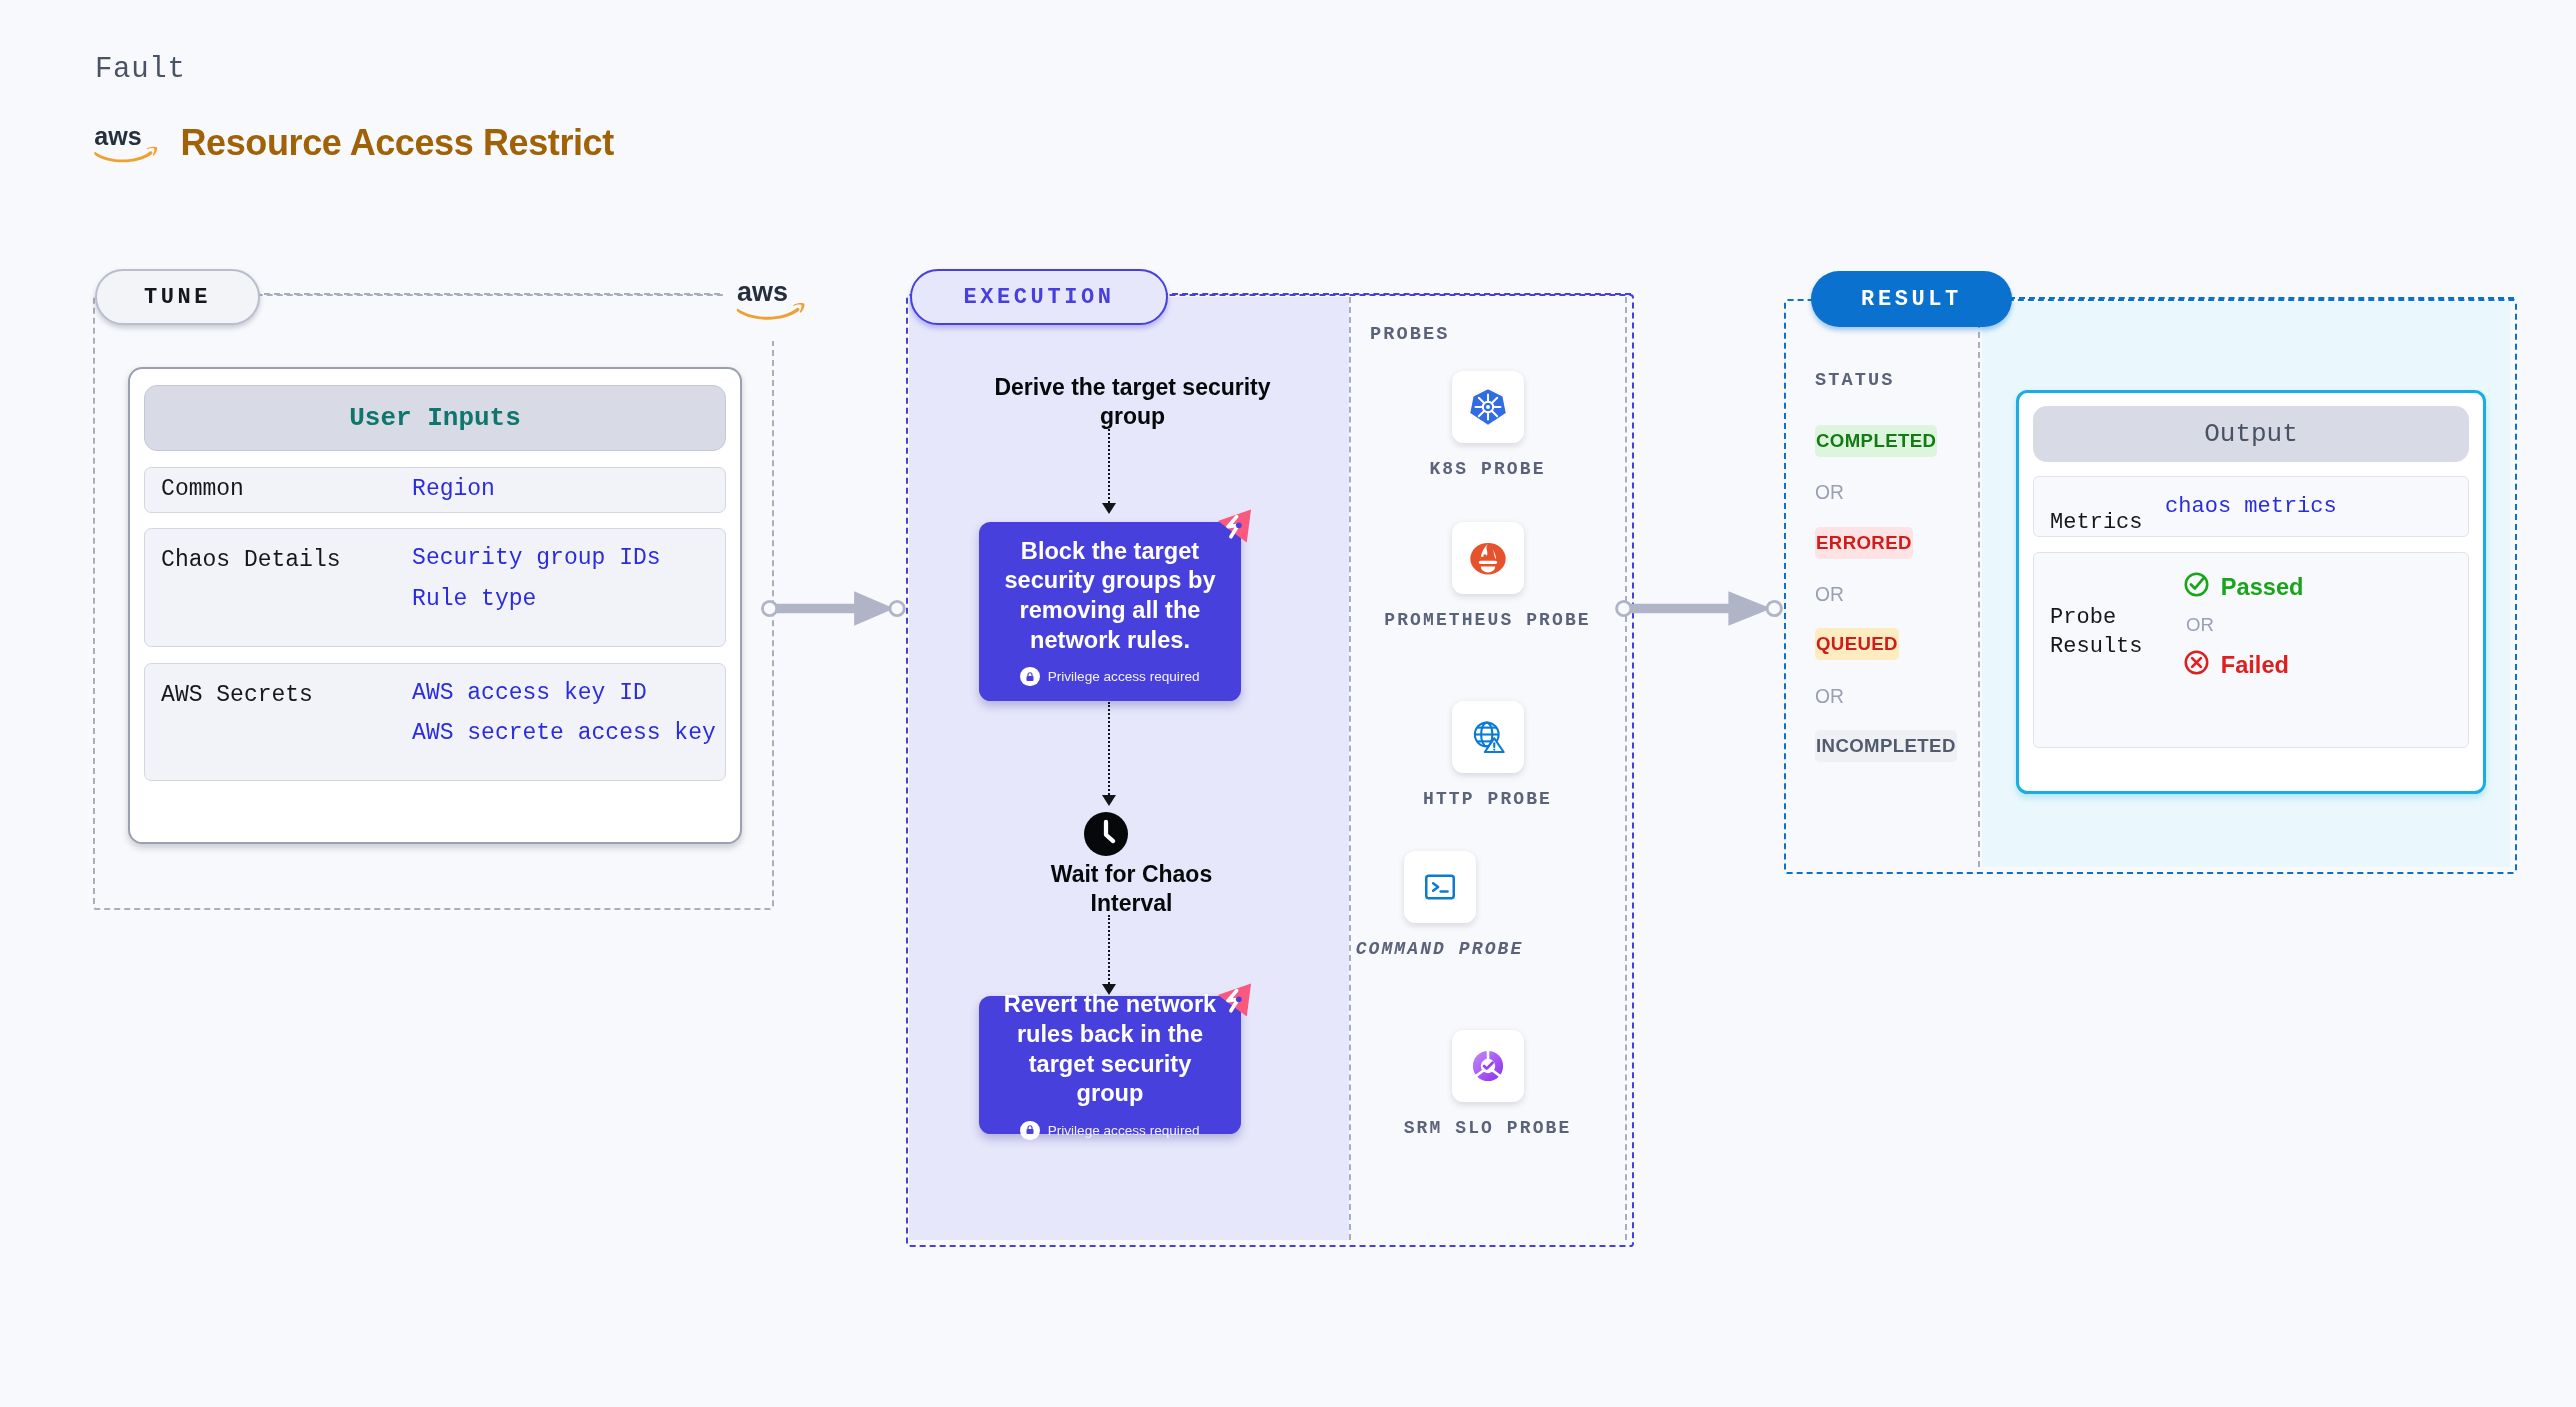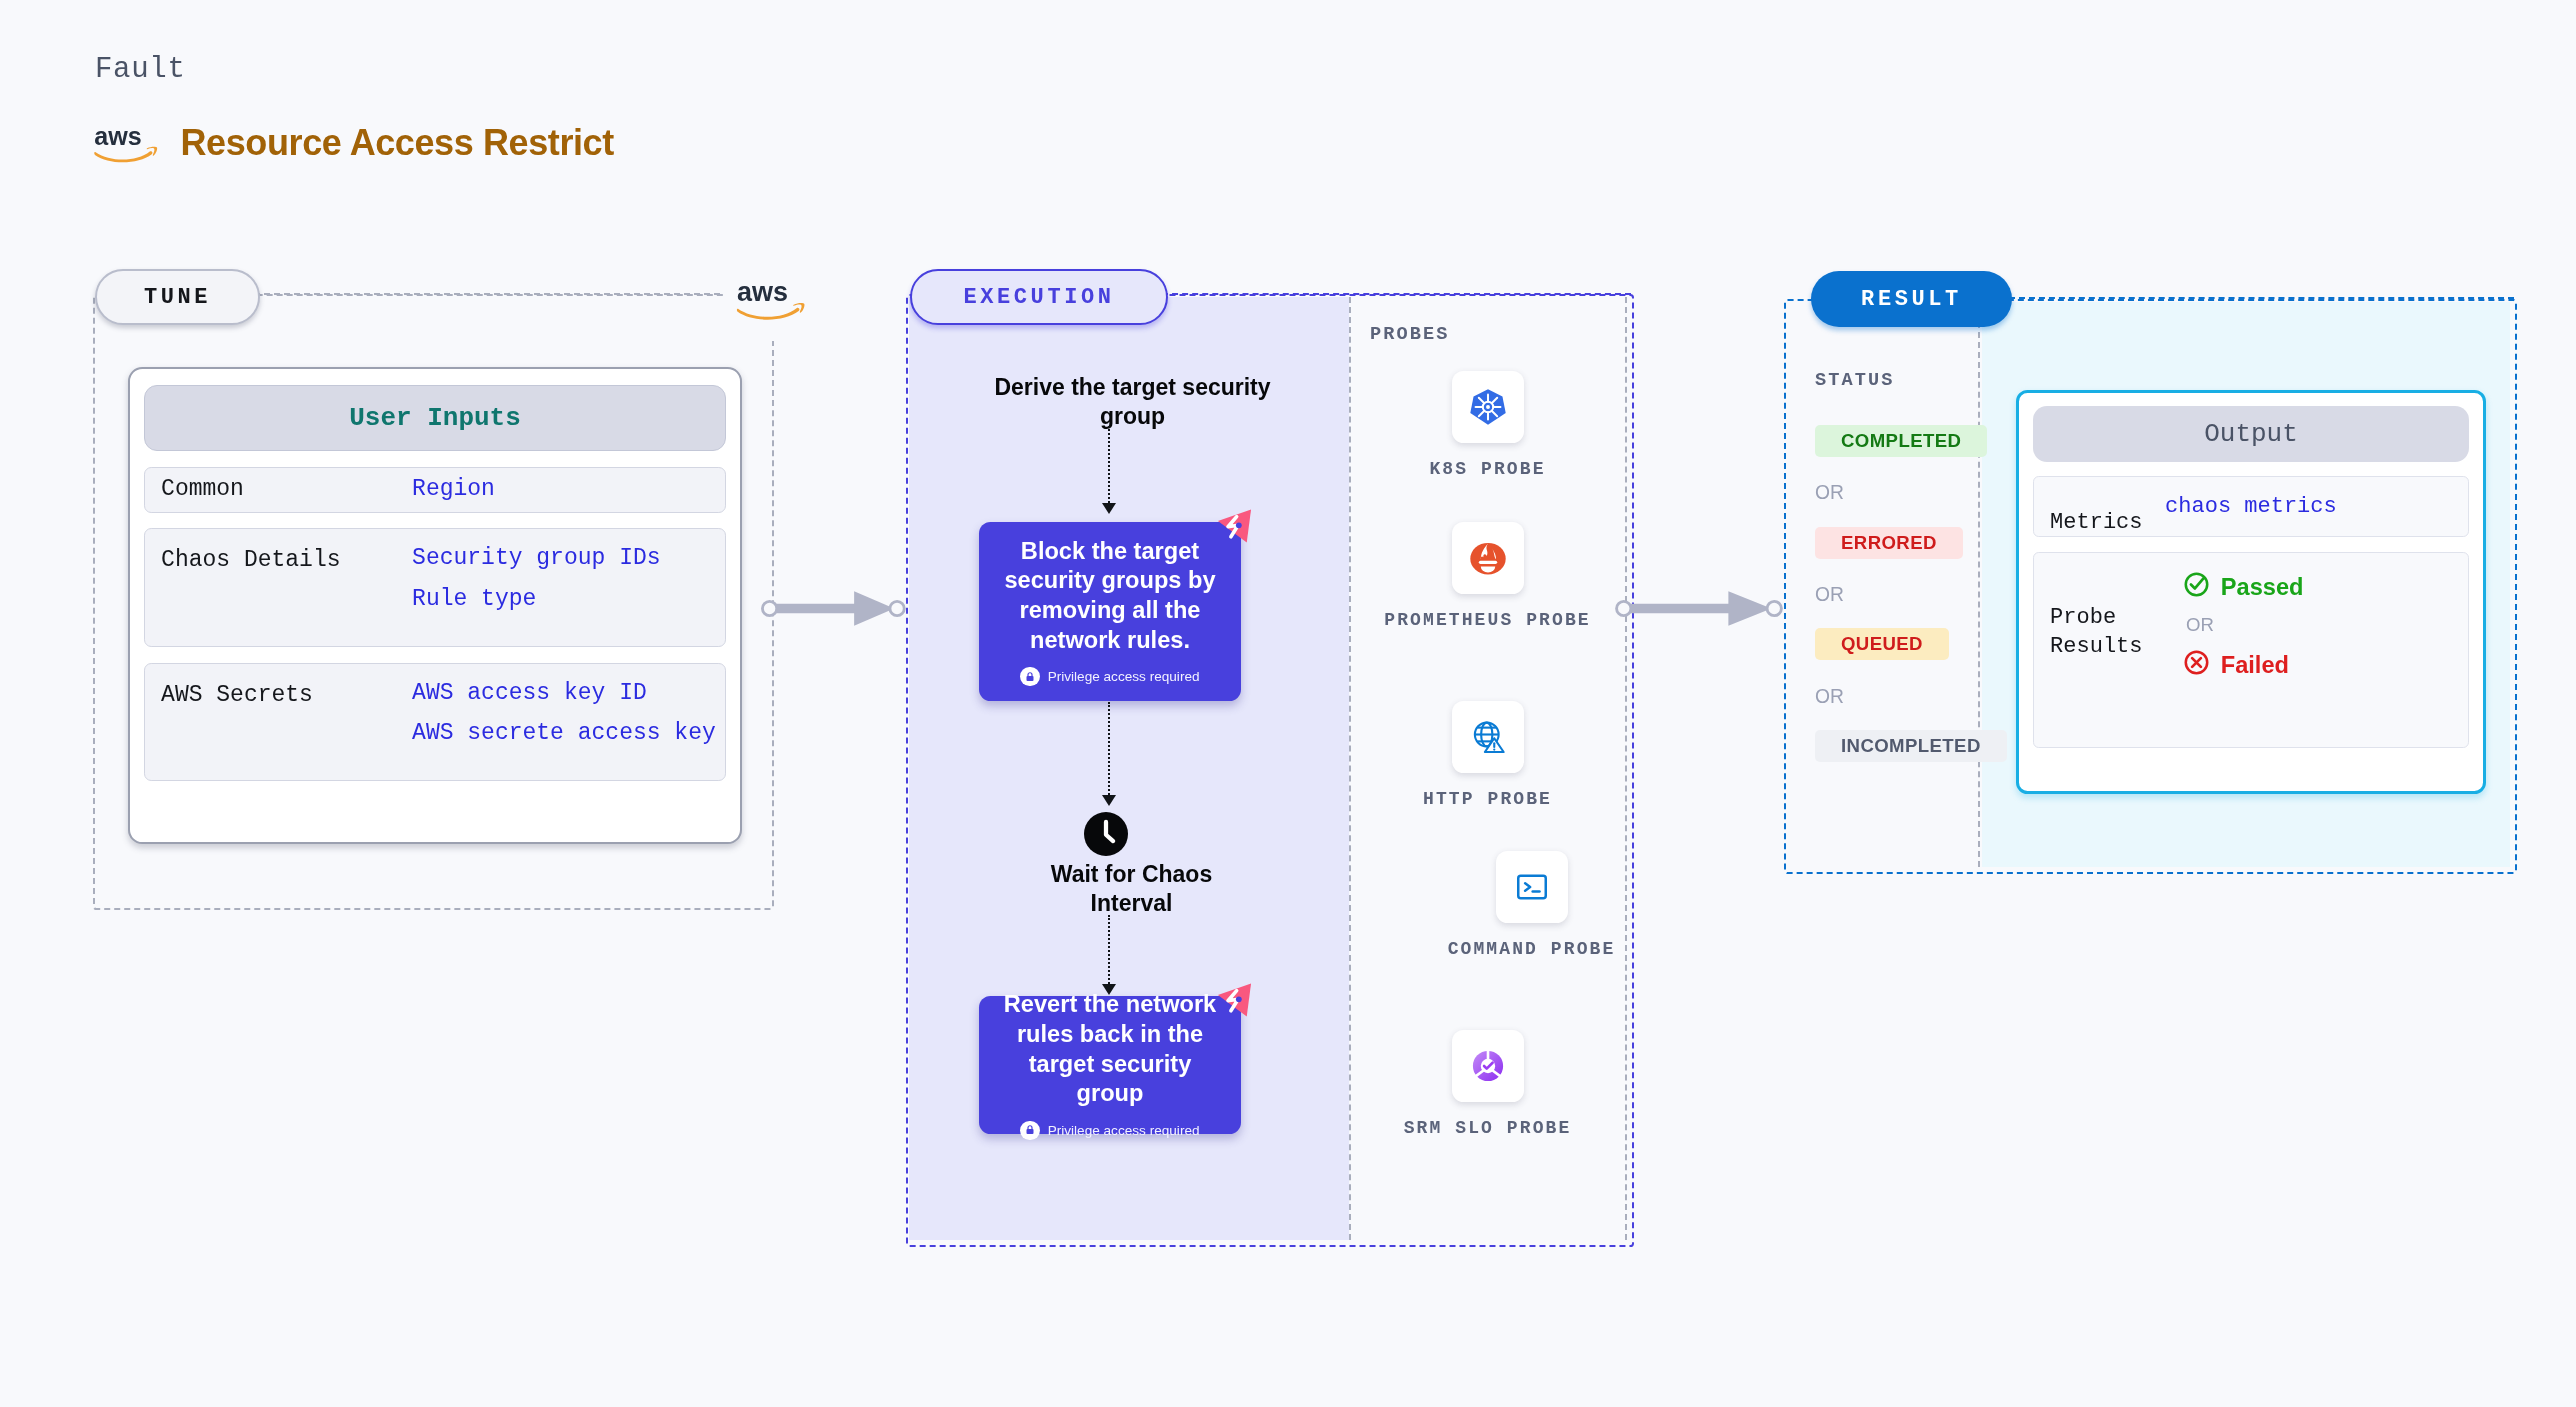--- a/index.html
+++ b/index.html
@@ -162,32 +162,32 @@
     box-shadow:0 2.9px 6.4px rgba(60,64,90,.16);
     display:flex;align-items:center;justify-content:center;
   }
   .probe-name{
     margin-top:14.3px;text-align:center;font-family:"Liberation Mono", monospace;
     font-size:18px;letter-spacing:2.1px;color:#5b637a;font-weight:bold;line-height:1.38;
   }
   #probe-0{left:1380px;top:371px;}
   #probe-1{left:1380px;top:522px;}
   #probe-2{left:1380px;top:701px;}
-  #probe-3{left:1424px;top:851px;}
+  #probe-3{left:1332px;top:851px;font-style:italic;}
   #probe-4{left:1380px;top:1030px;}
 
   
   #status-label{
     position:absolute;left:1815px;top:370px;
     font-family:"Liberation Mono", monospace;font-size:18.6px;
     letter-spacing:2.1px;color:#5b637a;font-weight:bold;
   }
   .status-chip{
     position:absolute;left:1815px;border-radius:5px;
-    display:flex;align-items:center;padding:0 26px;height:31.5px;
+    display:flex;align-items:center;padding:0 1px;height:31.5px;
     font-size:18.6px;font-weight:bold;letter-spacing:0.4px;
   }
   .or-text{
     position:absolute;left:1815px;font-size:19.3px;color:#9aa0b4;
     font-family:"Liberation Sans", sans-serif;
   }
   #chip-0{top:425px;background:#dcf5dc;color:#147a14;}
   #or-0{top:482px;}
   #chip-1{top:527px;background:#fde3e3;color:#cf1c1c;}
   #or-1{top:584px;}

